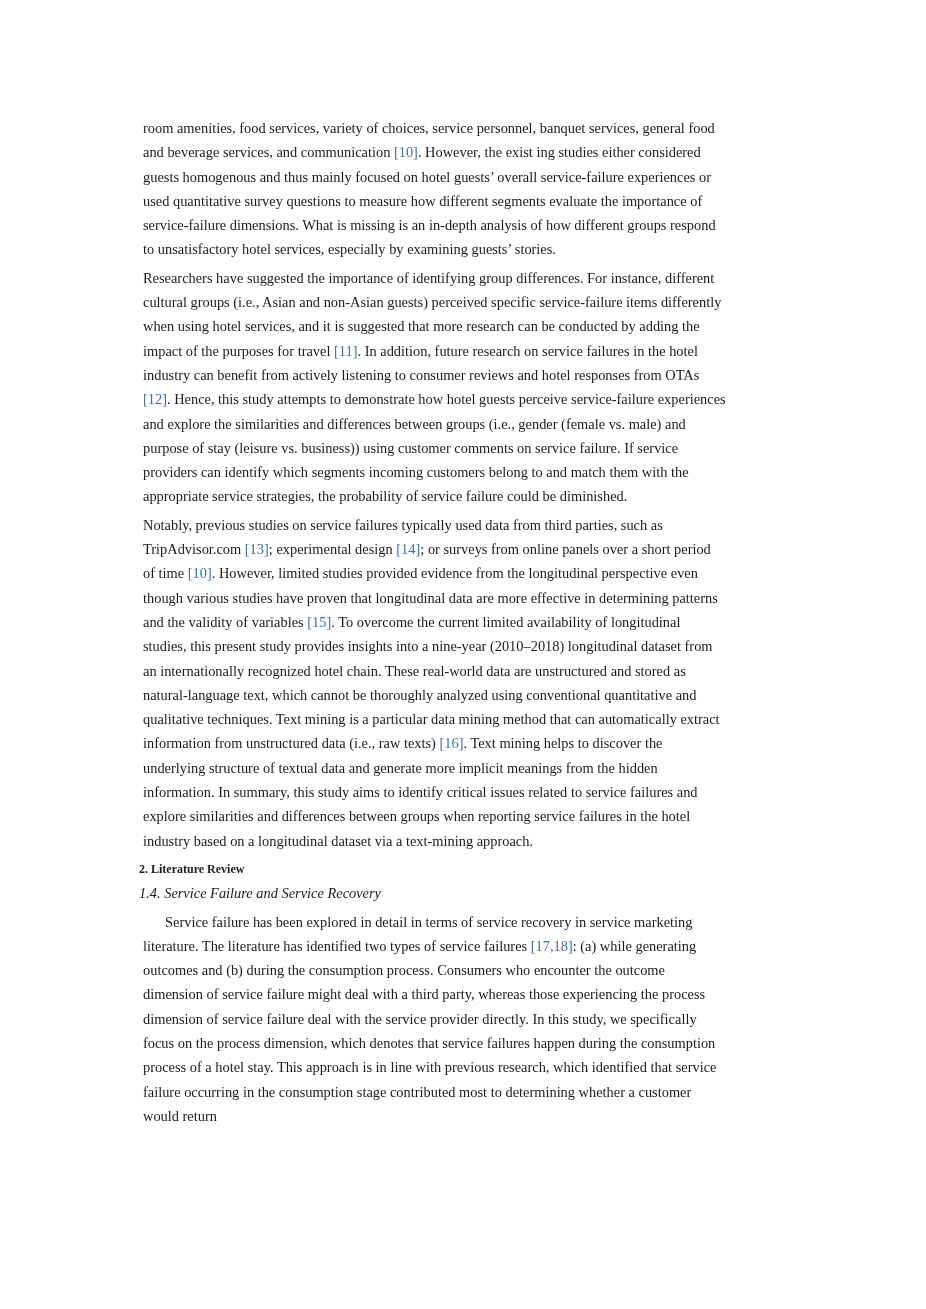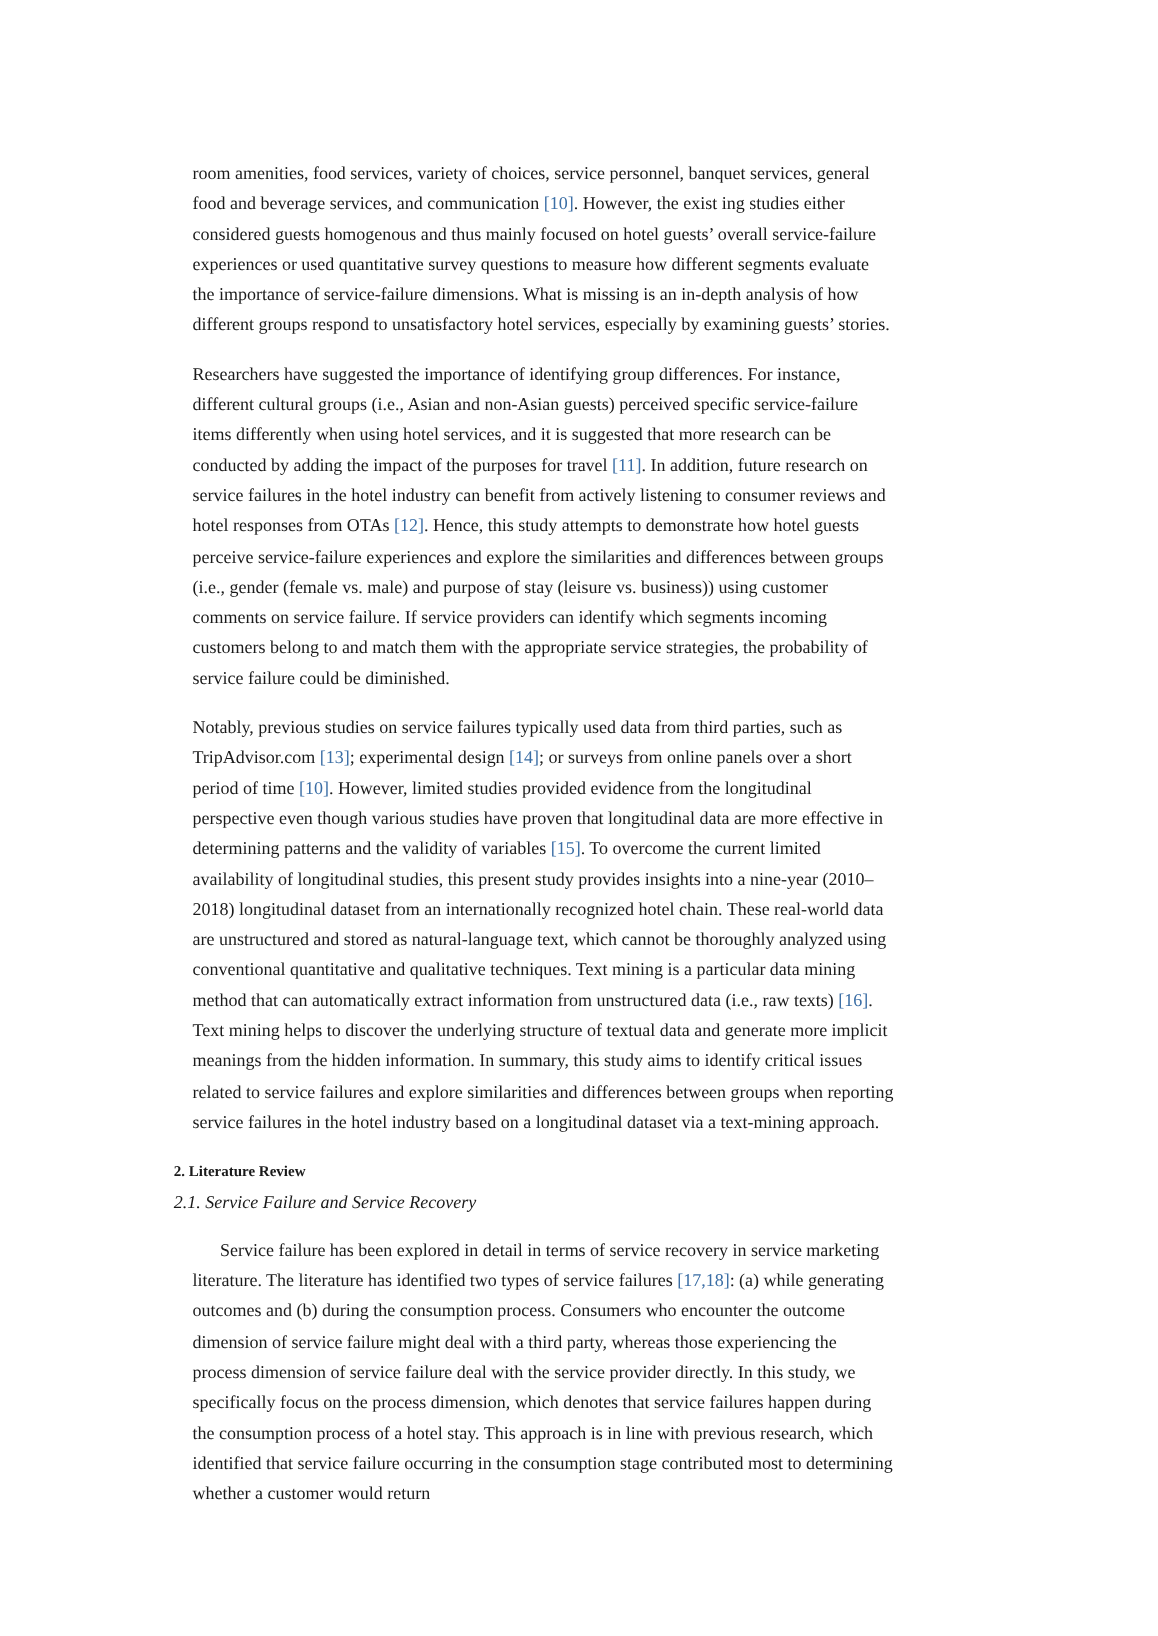--- a/index.html
+++ b/index.html
@@ -19,21 +19,21 @@
     height: 1309px;
     box-sizing: border-box;
     padding: 112px 196px 0 139px;
   }
   .body-text {
     font-size: 14.4px;
     line-height: 24.3px;
     text-align: left;
   }
   .para {
-    margin: 15px;
+    margin: 4px;
     text-indent: 0;
   }
   .para.indented {
     text-indent: 22px;
   }
   .ref {
     color: #3b6ea5;
   }
   h2.section-heading {
     font-size: 12px;
@@ -53,16 +53,16 @@
 </style>
 </head>
 <body>
 
 <div class="page">
   <div class="body-text">
     <p class="para" id="para-1">room amenities, food services, variety of choices, service personnel, banquet services, general food and beverage services, and communication <span class="ref">[10]</span>. However, the exist ing studies either considered guests homogenous and thus mainly focused on hotel guests’ overall service-failure experiences or used quantitative survey questions to measure how different segments evaluate the importance of service-failure dimensions. What is missing is an in-depth analysis of how different groups respond to unsatisfactory hotel services, especially by examining guests’ stories.</p>
     <p class="para" id="para-2">Researchers have suggested the importance of identifying group differences. For instance, different cultural groups (i.e., Asian and non-Asian guests) perceived specific service-failure items differently when using hotel services, and it is suggested that more research can be conducted by adding the impact of the purposes for travel <span class="ref">[11]</span>. In addition, future research on service failures in the hotel industry can benefit from actively listening to consumer reviews and hotel responses from OTAs <span class="ref">[12]</span>. Hence, this study attempts to demonstrate how hotel guests perceive service-failure experiences and explore the similarities and differences between groups (i.e., gender (female vs. male) and purpose of stay (leisure vs. business)) using customer comments on service failure. If service providers can identify which segments incoming customers belong to and match them with the appropriate service strategies, the probability of service failure could be diminished.</p>
     <p class="para" id="para-3">Notably, previous studies on service failures typically used data from third parties, such as TripAdvisor.com <span class="ref">[13]</span>; experimental design <span class="ref">[14]</span>; or surveys from online panels over a short period of time <span class="ref">[10]</span>. However, limited studies provided evidence from the longitudinal perspective even though various studies have proven that longitudinal data are more effective in determining patterns and the validity of variables <span class="ref">[15]</span>. To overcome the current limited availability of longitudinal studies, this present study provides insights into a nine-year (2010–2018) longitudinal dataset from an internationally recognized hotel chain. These real-world data are unstructured and stored as natural-language text, which cannot be thoroughly analyzed using conventional quantitative and qualitative techniques. Text mining is a particular data mining method that can automatically extract information from unstructured data (i.e., raw texts) <span class="ref">[16]</span>. Text mining helps to discover the underlying structure of textual data and generate more implicit meanings from the hidden information. In summary, this study aims to identify critical issues related to service failures and explore similarities and differences between groups when reporting service failures in the hotel industry based on a longitudinal dataset via a text-mining approach.</p>
     <h2 class="section-heading">2. Literature Review</h2>
-    <h3 class="subsection-heading">2.1. Service Failure and Service Recovery</h3>
+    <h3 class="subsection-heading">1.4. Service Failure and Service Recovery</h3>
     <p class="para indented" id="para-4">Service failure has been explored in detail in terms of service recovery in service marketing literature. The literature has identified two types of service failures <span class="ref">[17,18]</span>: (a) while generating outcomes and (b) during the consumption process. Consumers who encounter the outcome dimension of service failure might deal with a third party, whereas those experiencing the process dimension of service failure deal with the service provider directly. In this study, we specifically focus on the process dimension, which denotes that service failures happen during the consumption process of a hotel stay. This approach is in line with previous research, which identified that service failure occurring in the consumption stage contributed most to determining whether a customer would return</p>
   </div>
 </div>
 
 </body></html>

